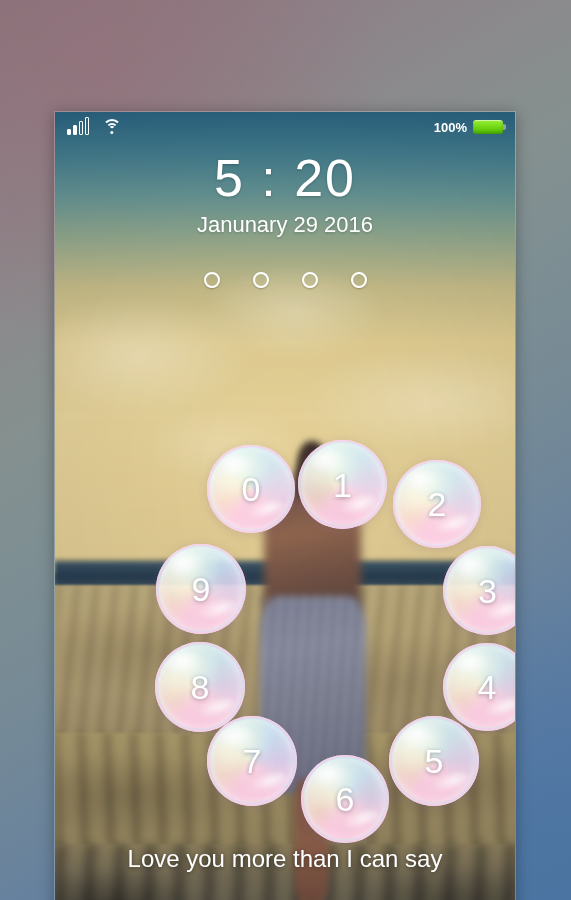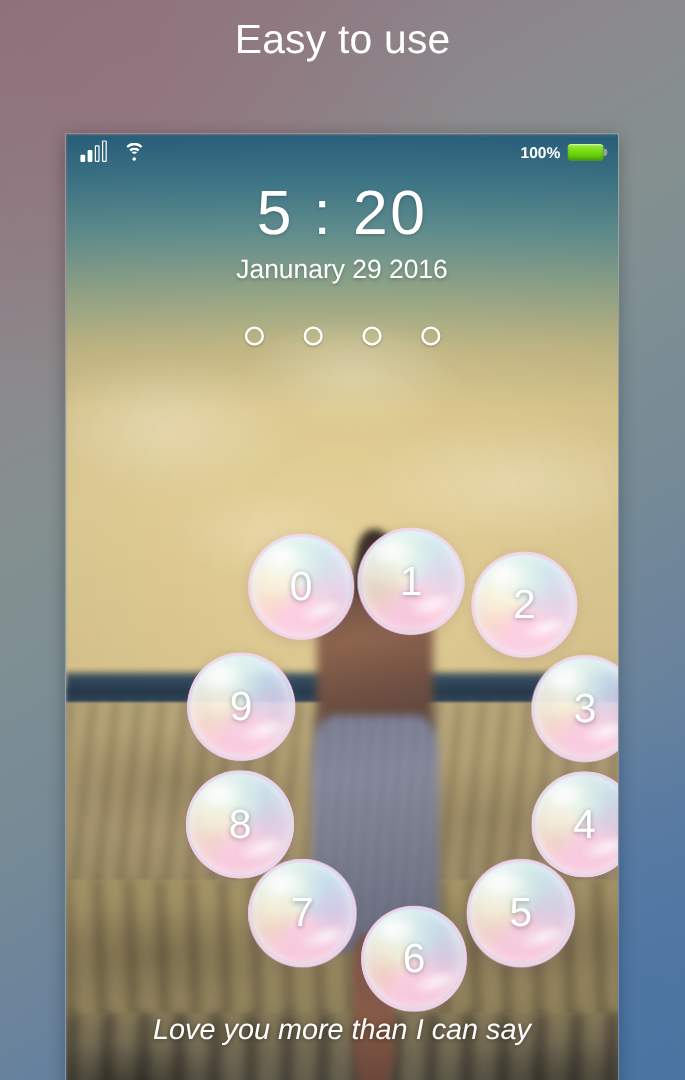--- a/index.html
+++ b/index.html
@@ -273,29 +273,27 @@
     text-shadow:0 1px 4px rgba(60,50,70,.45);
     user-select:none;
   }
 
   
   #lock-hint {
     position:absolute; left:0; bottom:62px; width:100%; text-align:center;
     color:#fff; font-size:24px; font-weight:400;
     text-shadow:0 1px 4px rgba(0,0,0,.45);
     z-index:9;
-    font-style:italic;
   }
 </style>
 </head>
 <body>
 
 <div id="promo-backdrop">
 
-  <div id="promo-title">Easy to use</div>
 
   <div id="phone-screen">
 
     <div class="wallpaper">
       <div class="wp-sky-2"></div>
       <div class="wp-clouds"></div>
       <div class="wp-sea"></div>
       <div class="wp-sand-far"></div>
       <div class="wp-sand-mid"></div>
       <div class="wp-sand-wet"></div>

